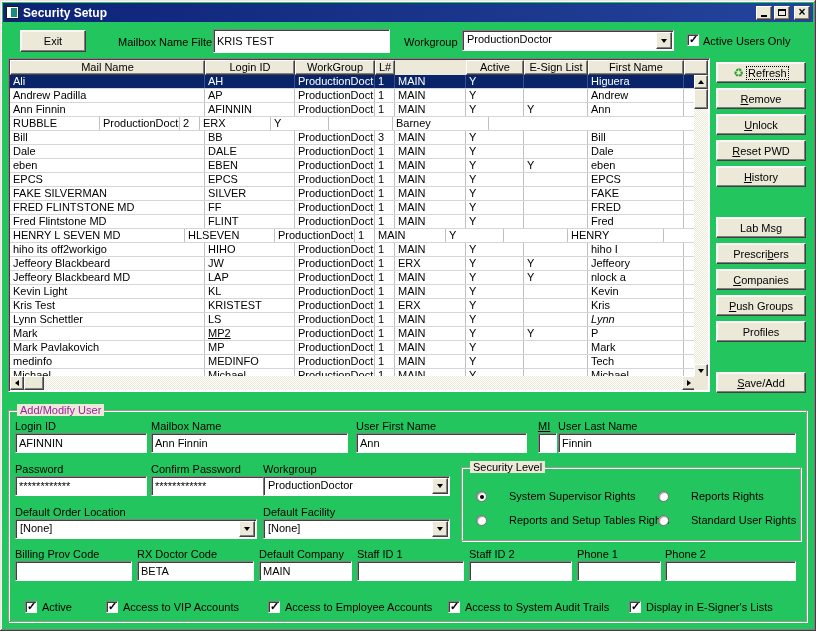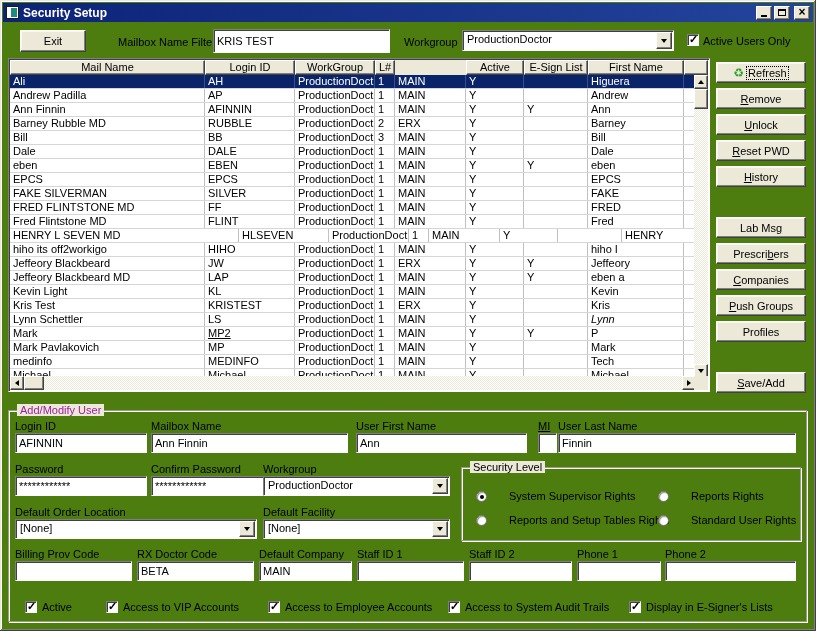--- a/index.html
+++ b/index.html
@@ -1,17 +1,17 @@
 <!DOCTYPE html>
 <html><head>
 <meta charset="utf-8">
 <style>
   html,body{margin:0;padding:0;background:#777;}
   *{box-sizing:border-box;font-family:"Liberation Sans",sans-serif;}
-  .window{position:relative;width:816px;height:631px;background:#4d7c0f;
+  .window{position:relative;width:816px;height:631px;background:#22c55e;
     box-shadow: inset -1px -1px 0 #404040, inset 1px 1px 0 #ece9d8,
                 inset -2px -2px 0 #808080, inset 2px 2px 0 #fff;
     overflow:hidden;font-size:11px;color:#000;}
   
   .titlebar{position:absolute;left:3px;top:3px;right:3px;height:19px;
     background:linear-gradient(90deg,#0c2377,#24449c);display:flex;align-items:center;
     padding:0 3px;color:#fff;}
   .title-icon{width:13px;height:13px;background:#fff;border:1px solid #1a1a1a;position:relative;flex:0 0 auto;}
   .title-icon::after{content:"";position:absolute;right:1px;top:1px;width:6px;height:9px;background:#1d8a80;}
   .title-text{font-weight:bold;font-size:12px;margin-left:4px;flex:1;white-space:nowrap;}
@@ -173,21 +173,20 @@
           <div class="cell" style="width: 90px;">AFINNIN</div>
           <div class="cell" style="width: 80px;">ProductionDoct</div>
           <div class="cell" style="width: 20px;">1</div>
           <div class="cell" style="width: 71px;">MAIN</div>
           <div class="cell" style="width: 58px;">Y</div>
           <div class="cell" style="width: 64px;">Y</div>
           <div class="cell" style="width: 96px;">Ann</div>
           <div class="cell filler"></div>
         </div>
         <div class="row">
-          <div class="cell" style="width: 195px;">Barney Rubble MD</div>
           <div class="cell" style="width: 90px;">RUBBLE</div>
           <div class="cell" style="width: 80px;">ProductionDoct</div>
           <div class="cell" style="width: 20px;">2</div>
           <div class="cell" style="width: 71px;">ERX</div>
           <div class="cell" style="width: 58px;">Y</div>
           <div class="cell" style="width: 64px;"></div>
           <div class="cell" style="width: 96px;">Barney</div>
           <div class="cell filler"></div>
         </div>
         <div class="row">
@@ -261,21 +260,21 @@
           <div class="cell" style="width: 90px;">FLINT</div>
           <div class="cell" style="width: 80px;">ProductionDoct</div>
           <div class="cell" style="width: 20px;">1</div>
           <div class="cell" style="width: 71px;">MAIN</div>
           <div class="cell" style="width: 58px;">Y</div>
           <div class="cell" style="width: 64px;"></div>
           <div class="cell" style="width: 96px;">Fred</div>
           <div class="cell filler"></div>
         </div>
         <div class="row">
-          <div class="cell" style="width: 229px;">HENRY L SEVEN MD</div>
+          <div class="cell" style="width: 175px;">HENRY L SEVEN MD</div>
           <div class="cell" style="width: 90px;">HLSEVEN</div>
           <div class="cell" style="width: 80px;">ProductionDoct</div>
           <div class="cell" style="width: 20px;">1</div>
           <div class="cell" style="width: 71px;">MAIN</div>
           <div class="cell" style="width: 58px;">Y</div>
           <div class="cell" style="width: 64px;"></div>
           <div class="cell" style="width: 96px;">HENRY</div>
           <div class="cell filler"></div>
         </div>
         <div class="row">
@@ -301,21 +300,21 @@
           <div class="cell filler"></div>
         </div>
         <div class="row">
           <div class="cell" style="width: 195px;">Jeffeory Blackbeard MD</div>
           <div class="cell" style="width: 90px;">LAP</div>
           <div class="cell" style="width: 80px;">ProductionDoct</div>
           <div class="cell" style="width: 20px;">1</div>
           <div class="cell" style="width: 71px;">MAIN</div>
           <div class="cell" style="width: 58px;">Y</div>
           <div class="cell" style="width: 64px;">Y</div>
-          <div class="cell" style="width: 96px;">eben a</div>
+          <div class="cell" style="width: 96px;">nlock a</div>
           <div class="cell filler"></div>
         </div>
         <div class="row">
           <div class="cell" style="width: 195px;">Kevin Light</div>
           <div class="cell" style="width: 90px;">KL</div>
           <div class="cell" style="width: 80px;">ProductionDoct</div>
           <div class="cell" style="width: 20px;">1</div>
           <div class="cell" style="width: 71px;">MAIN</div>
           <div class="cell" style="width: 58px;">Y</div>
           <div class="cell" style="width: 64px;"></div>

